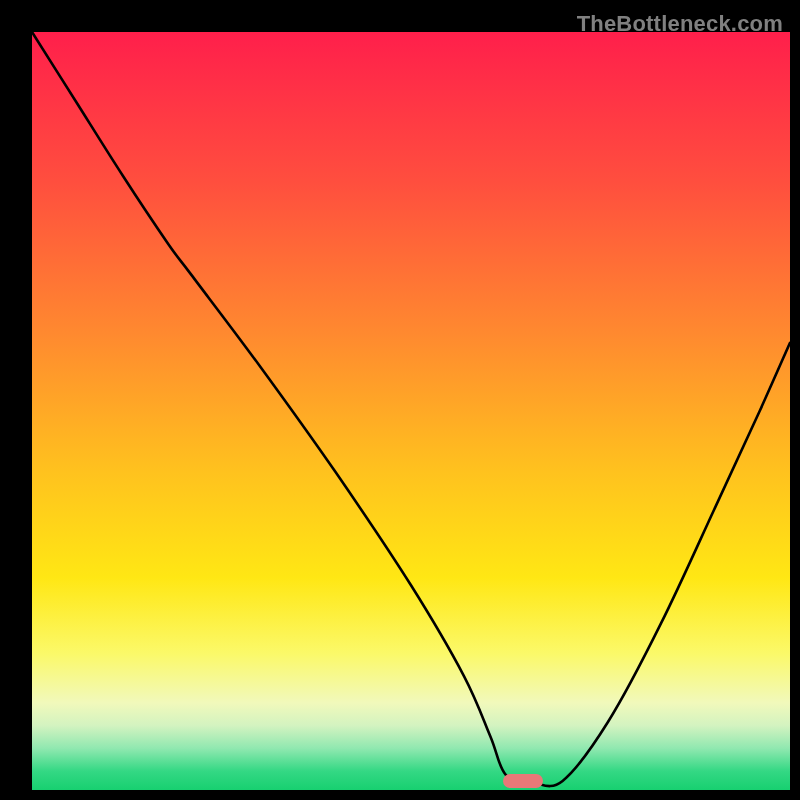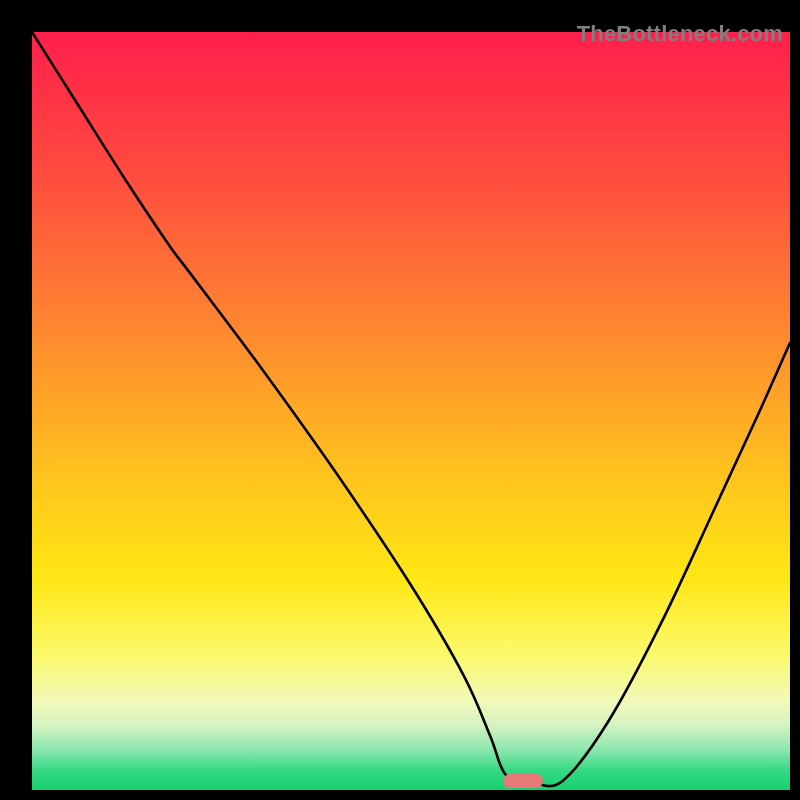--- a/index.html
+++ b/index.html
@@ -32,21 +32,20 @@
   }
   .watermark {
     position: absolute;
     top: 0;
     right: 6px;
     font-family: Arial, Helvetica, sans-serif;
     font-size: 22px;
     font-weight: 600;
     color: #808080;
     letter-spacing: 0.2px;
-    margin-top: 10px;
   }
   .curve {
     position: absolute;
     left: 0; top: 0;
   }
   .marker {
     position: absolute;
     width: 40px;
     height: 14px;
     border-radius: 7px;

